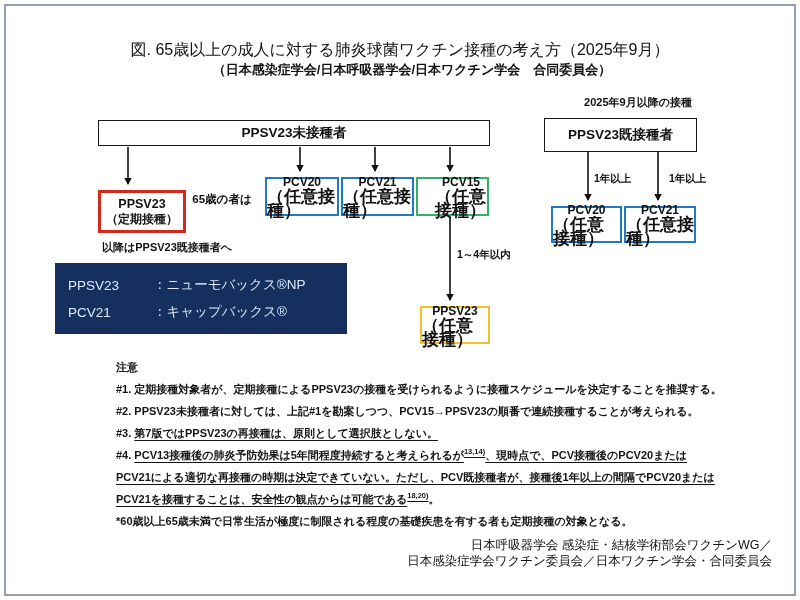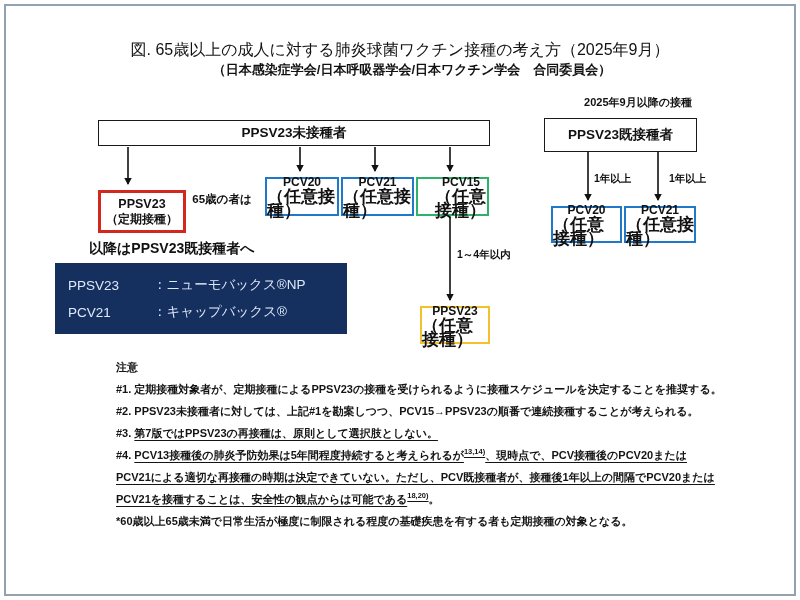--- a/index.html
+++ b/index.html
@@ -18,21 +18,21 @@
     align-items:center;justify-content:center;text-align:left;box-sizing:border-box;}
   .rootbox{border:1.6px solid #1a1a1a;font-weight:bold;font-size:13.5px;}
   .red{border:3px solid var(--red,#d2281e);}
   .blue{border:2.5px solid var(--blue,#1f78c8);}
   .green{border:2.5px solid var(--green,#2eb26a);padding-left:17px;}
   .yellow{border:2.5px solid var(--yellow,#f2c12e);}
   .vb-name{font-weight:bold;font-size:12px;line-height:15px;}
   .vb-mode{font-weight:bold;font-size:17px;line-height:14px;}
   .flabel{position:absolute;z-index:2;font-weight:bold;}
   .age-note{left:152px;top:147px;width:140px;text-align:center;font-size:11.5px;line-height:16px;margin-top:44px;}
-  .after-note{left:89px;top:240px;font-size:14px;}
+  .after-note{left:102px;top:240px;font-size:11px;}
   .mid-interval{left:457px;top:248px;font-size:10.5px;}
   .right-header{left:553px;top:95px;width:170px;text-align:center;font-size:11px;}
   .yr1a{left:594px;top:172px;font-size:10.5px;}
   .yr1b{left:669px;top:172px;font-size:10.5px;}
   .legend{position:absolute;left:55px;top:263px;width:292px;height:71px;z-index:2;
     background:var(--navy,#152f5e);color:#dfe9fa;font-size:13.5px;
     display:flex;flex-direction:column;justify-content:center;gap:9px;box-sizing:border-box;padding-left:13px;}
   .legend-row{display:flex;align-items:center;}
   .legend-code{display:inline-block;width:85px;}
   .notes{position:absolute;left:116px;top:356px;width:586px;z-index:2;
@@ -135,13 +135,17 @@
     <div class="nline">注意</div>
     <div class="nline">#1. 定期接種対象者が、定期接種によるPPSV23の接種を受けられるように接種スケジュールを決定することを推奨する。</div>
     <div class="nline">#2. PPSV23未接種者に対しては、上記#1を勘案しつつ、PCV15→PPSV23の順番で連続接種することが考えられる。</div>
     <div class="nline"><span>#3. </span><span class="u">第7版ではPPSV23の再接種は、原則として選択肢としない。</span></div>
     <div class="nline"><span>#4. </span><span class="u">PCV13接種後の肺炎予防効果は5年間程度持続すると考えられるが</span><sup class="u">13,14)</sup><span class="u">、現時点で、PCV接種後のPCV20または</span></div>
     <div class="nline"><span class="u">PCV21による適切な再接種の時期は決定できていない。ただし、PCV既接種者が、接種後1年以上の間隔でPCV20または</span></div>
     <div class="nline"><span class="u">PCV21を接種することは、安全性の観点からは可能である</span><sup class="u">18,20)</sup><span>。</span></div>
     <div class="nline">*60歳以上65歳未満で日常生活が極度に制限される程度の基礎疾患を有する者も定期接種の対象となる。</div>
   </div>
 
+  <div class="footer">
+    <div>日本呼吸器学会 感染症・結核学術部会ワクチンWG／</div>
+    <div>日本感染症学会ワクチン委員会／日本ワクチン学会・合同委員会</div>
+  </div>
 </div>
 
 </body></html>

